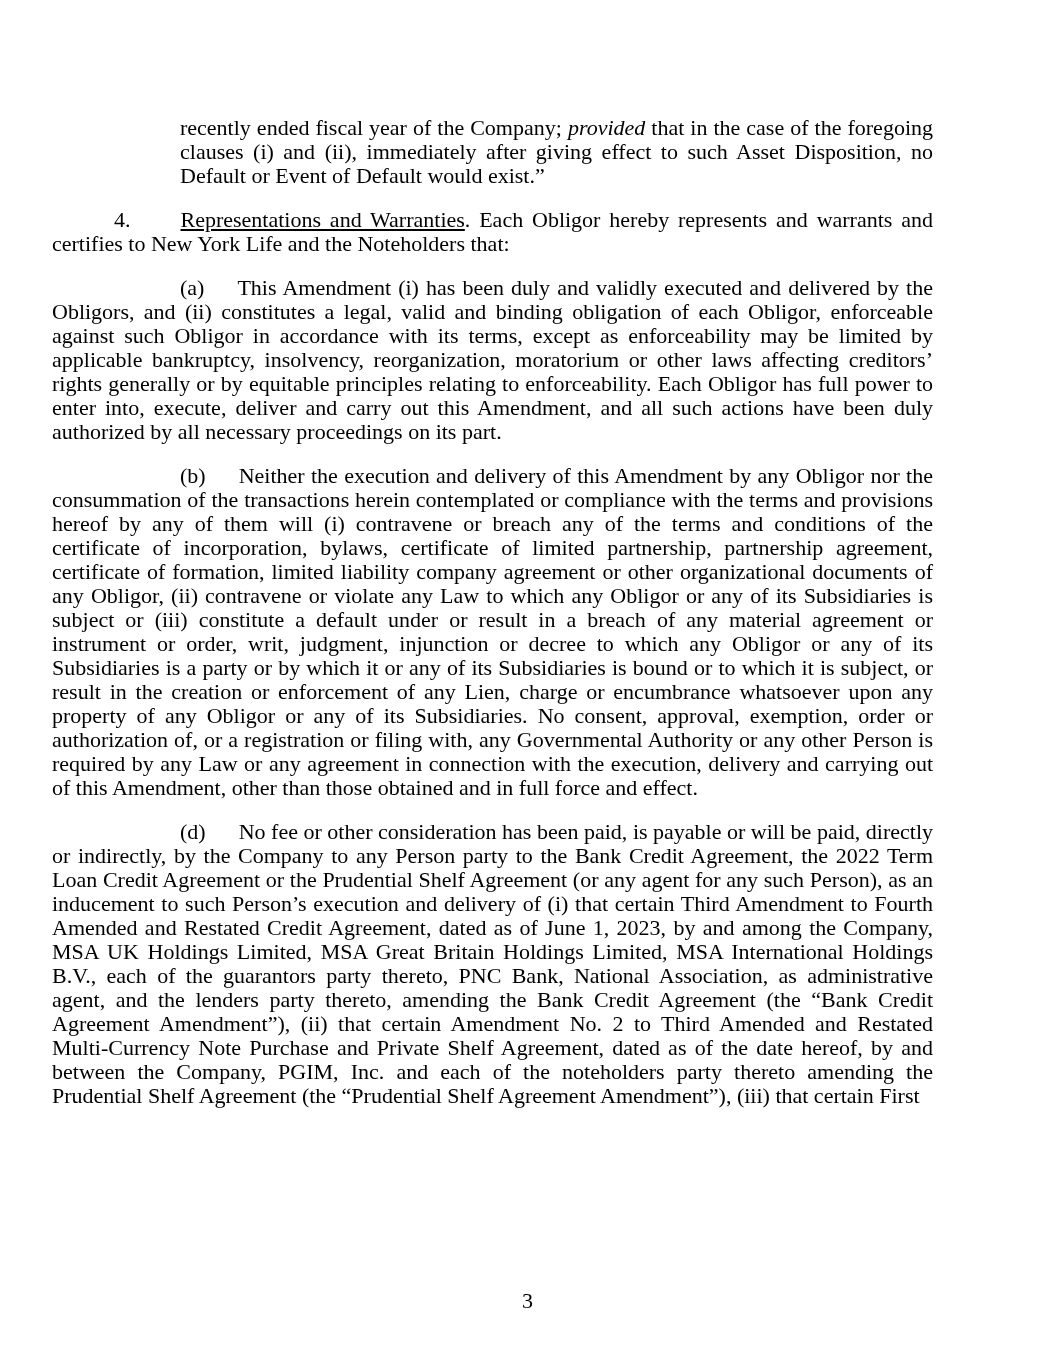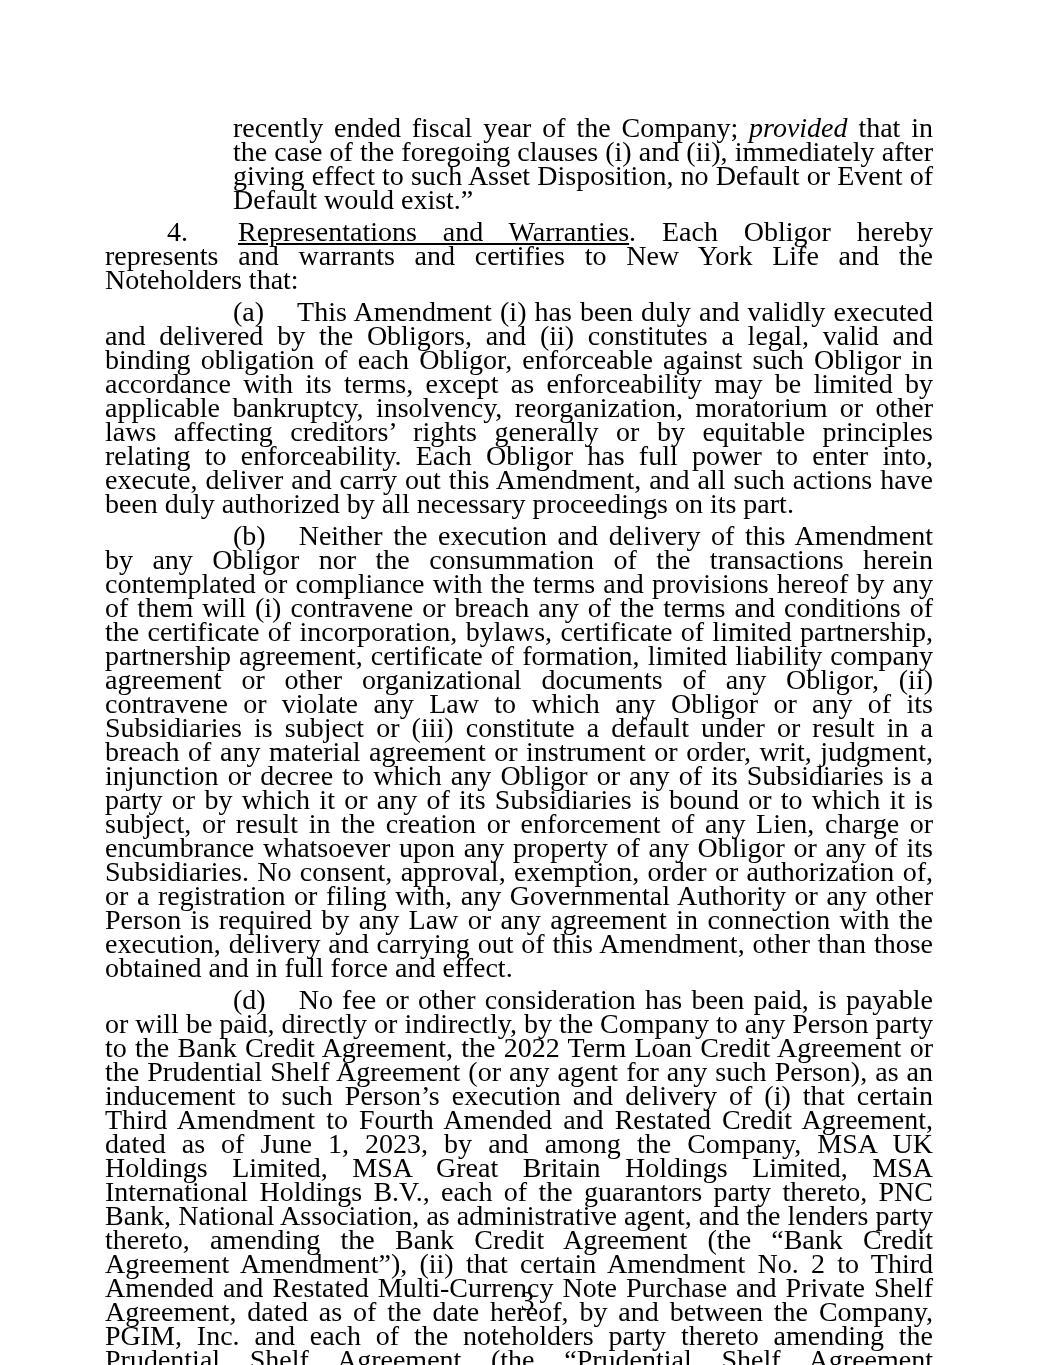--- a/index.html
+++ b/index.html
@@ -7,35 +7,35 @@
     padding: 0;
     background: #ffffff;
   }
   .page {
     position: relative;
     width: 1055px;
     height: 1365px;
     background: #ffffff;
     color: #000000;
     font-family: "Liberation Serif", "DejaVu Serif", serif;
-    font-size: 28px;
+    font-size: 22px;
     line-height: 24px;
     box-sizing: border-box;
-    padding: 116px 122px 0 105px;
+    padding: 116px 122px 0 52px;
     overflow: hidden;
   }
   p {
     margin: 0;
     text-align: justify;
   }
   .quote {
     margin-left: 128px;
   }
   .para {
-    margin-top: 8px;
+    margin-top: 20px;
   }
   .sec {
     text-indent: 62px;
   }
   .sub {
     text-indent: 128px;
   }
   .tab {
     display: inline-block;
     width: 33px;

